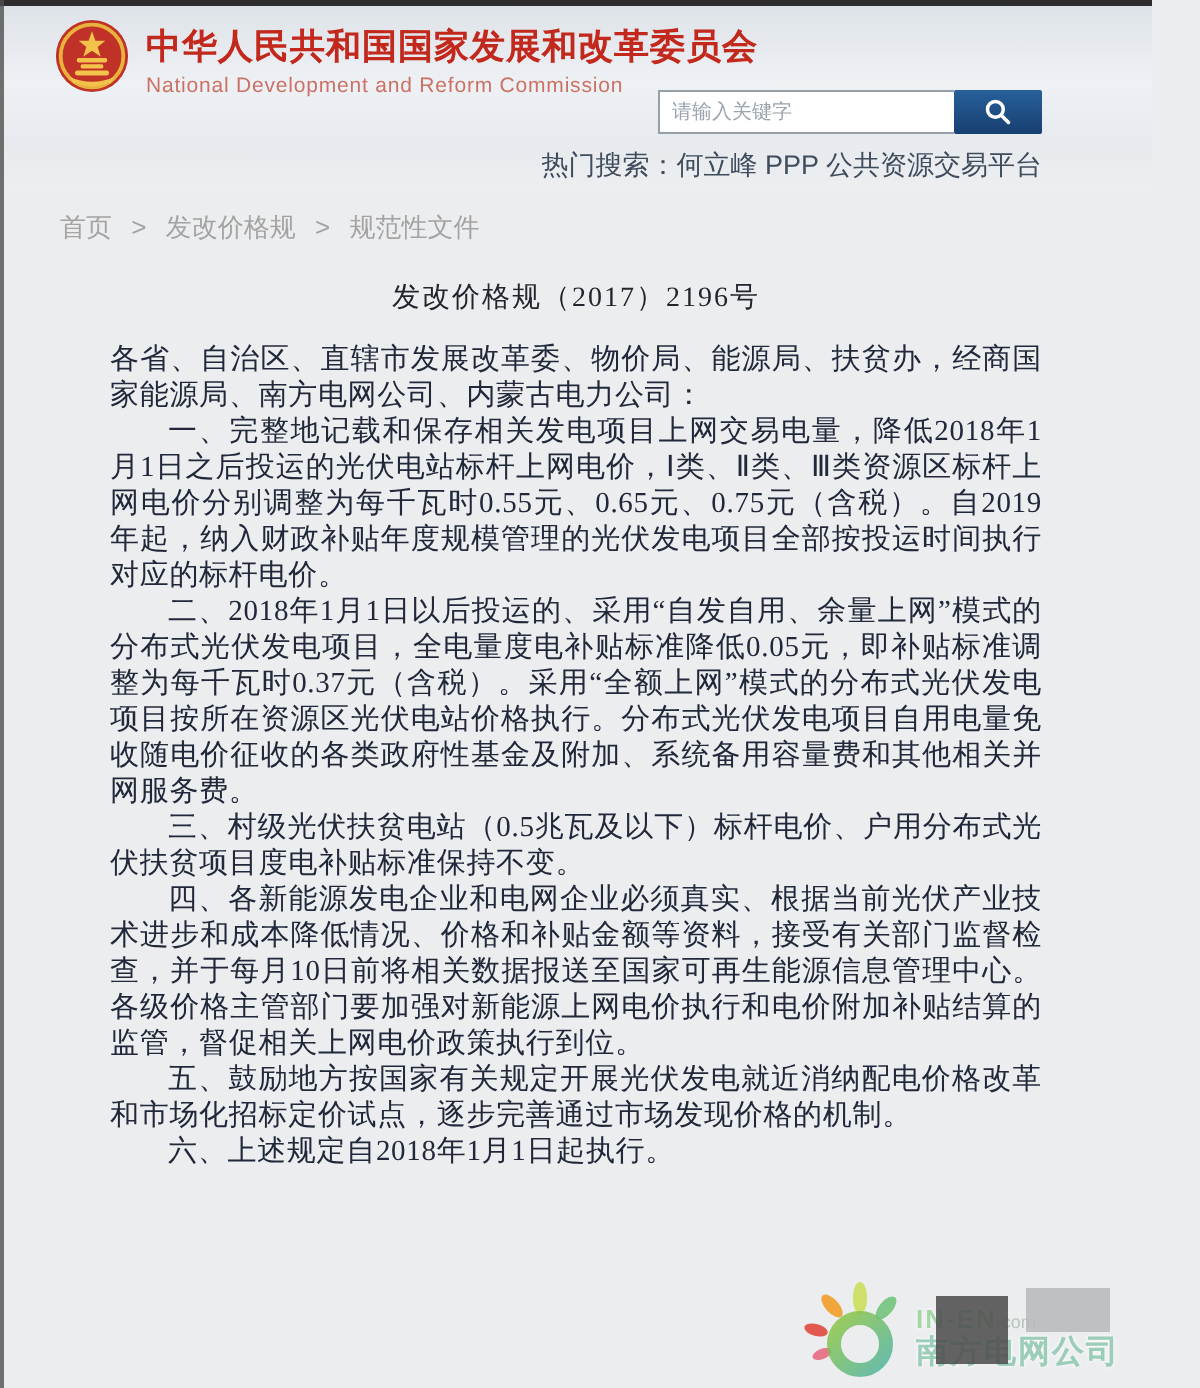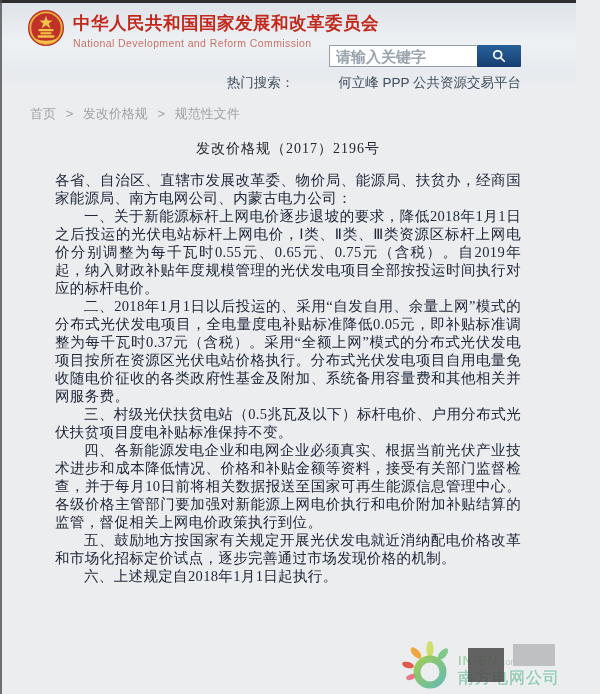--- a/index.html
+++ b/index.html
@@ -60,42 +60,41 @@
     position: absolute;
     right: 55px; top: 45px;
     text-align: right;
   }
   .search-row { display: flex; align-items: center; justify-content: flex-end; }
   .search-input {
     width: 148px; height: 22px;
     border: 1px solid #97a0a9;
     border-right: none;
     background: #ffffff;
-    font-size: 15px;
+    font-size: 10px;
     padding: 0 6px;
     color: #444;
     outline: none;
-    font-weight: bold;
   }
   .search-input::placeholder { color: #9aa4ae; }
   .search-button {
     width: 44px; height: 22px;
     border: none;
     background: linear-gradient(180deg, #276099, #173f72);
     border-radius: 1px;
     cursor: pointer;
     display: flex; align-items: center; justify-content: center;
   }
   .hot-search {
     margin-top: 7px;
     font-size: 13.5px;
     color: #3f4c5c;
     white-space: nowrap;
   }
-  .hot-search .terms { color: #3f4c5c; cursor: pointer; margin-left: 44px; }
+  .hot-search .terms { color: #3f4c5c; cursor: pointer; }
 
   
   .breadcrumb {
     padding: 11px 0 0 30px;
     font-size: 13px;
     color: #a3a3a3;
   }
   .breadcrumb span { color: #a3a3a3; }
   .breadcrumb .sep { margin: 0 6px; }
   .breadcrumb .crumb { cursor: pointer; }
@@ -221,21 +220,21 @@
     <span class="crumb">发改价格规</span>
     <span class="sep">&gt;</span>
     <span class="crumb">规范性文件</span>
   </nav>
 
   <main class="doc">
     <div class="doc-number">发改价格规（2017）2196号</div>
 
     <div class="doc-body">
       <p>各省、自治区、直辖市发展改革委、物价局、能源局、扶贫办，经商国家能源局、南方电网公司、内蒙古电力公司：</p>
-      <p class="indent">一、关于新能源标杆上网电价逐步退坡的要求，降低2018年1月1日之后投运的光伏电站标杆上网电价，Ⅰ类、Ⅱ类、Ⅲ类资源区标杆上网电价分别调整为每千瓦时0.55元、0.65元、0.75元（含税）。自2019年起，纳入财政补贴年度规模管理的光伏发电项目全部按投运时间执行对应的标杆电价。</p>
+      <p class="indent">一、完整地记载和保存相关发电项目上网交易电量，降低2018年1月1日之后投运的光伏电站标杆上网电价，Ⅰ类、Ⅱ类、Ⅲ类资源区标杆上网电价分别调整为每千瓦时0.55元、0.65元、0.75元（含税）。自2019年起，纳入财政补贴年度规模管理的光伏发电项目全部按投运时间执行对应的标杆电价。</p>
       <p class="indent">二、2018年1月1日以后投运的、采用“自发自用、余量上网”模式的分布式光伏发电项目，全电量度电补贴标准降低0.05元，即补贴标准调整为每千瓦时0.37元（含税）。采用“全额上网”模式的分布式光伏发电项目按所在资源区光伏电站价格执行。分布式光伏发电项目自用电量免收随电价征收的各类政府性基金及附加、系统备用容量费和其他相关并网服务费。</p>
       <p class="indent">三、村级光伏扶贫电站（0.5兆瓦及以下）标杆电价、户用分布式光伏扶贫项目度电补贴标准保持不变。</p>
       <p class="indent">四、各新能源发电企业和电网企业必须真实、根据当前光伏产业技术进步和成本降低情况、价格和补贴金额等资料，接受有关部门监督检查，并于每月10日前将相关数据报送至国家可再生能源信息管理中心。各级价格主管部门要加强对新能源上网电价执行和电价附加补贴结算的监管，督促相关上网电价政策执行到位。</p>
       <p class="indent">五、鼓励地方按国家有关规定开展光伏发电就近消纳配电价格改革和市场化招标定价试点，逐步完善通过市场发现价格的机制。</p>
       <p class="indent">六、上述规定自2018年1月1日起执行。</p>
 
     </div>
   </main>
 
   <div class="watermark">

